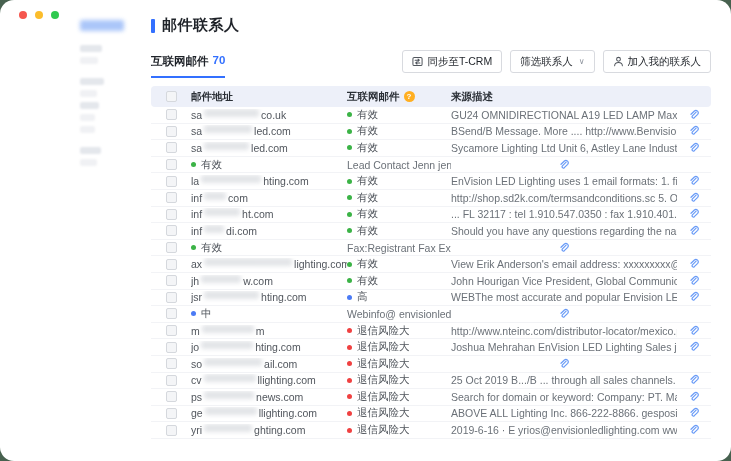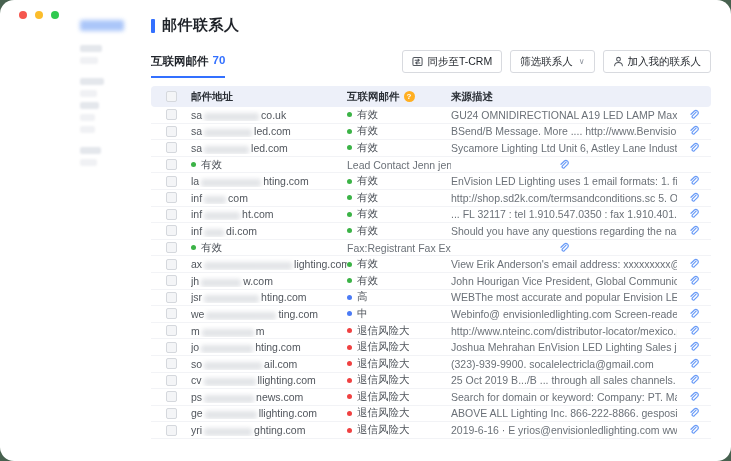--- a/index.html
+++ b/index.html
@@ -45,21 +45,21 @@
   .btn svg { display:block; }
   .chev { color:#8f959e; font-size:8px; margin-left:2px; }
 
   
   .table { margin-top:8px; font-size:10.5px; }
   .trow { display:grid; grid-template-columns:40px 156px 104px 1fr 34px; align-items:center; }
   .thead { background:#edf0f9; height:21px; font-weight:bold; color:#2a2f36; border-radius:4px;text-align:right; }
   .tbody .trow { height:16.6px; border-bottom:1px solid #f2f3f6; }
   .cell-check { display:flex; justify-content:center; }
   .checkbox { width:11px; height:11px; border:1px solid #d5d8dd; border-radius:2px; background:#f4f5f7; cursor:pointer; }
-  .cell-email { display:flex; align-items:flex-end; color:#51565d; overflow:hidden; white-space:nowrap; }
+  .cell-email { display:flex; align-items:flex-start; color:#51565d; overflow:hidden; white-space:nowrap; }
   .blur-seg { display:inline-block; height:8px; border-radius:2px; background:#c6cad0; opacity:.5; filter:blur(2px); margin:0 2px; flex:0 0 auto; }
   .cell-status { display:flex; align-items:center; gap:5px; color:#51565d; }
   .sdot { width:5px; height:5px; border-radius:50%; flex:0 0 auto; }
   .cell-desc { color:#6b7178; white-space:nowrap; overflow:hidden; padding-right:8px; }
   .cell-link { display:flex; justify-content:center; }
   .cell-link svg { cursor:pointer; }
   .help-badge {
     width:11px; height:11px; border-radius:50%; background:#ffaf22; color:#fff;
     font-size:8px; font-weight:bold; display:inline-flex; align-items:center; justify-content:center;
     margin-left:4px; vertical-align:middle;
@@ -383,25 +383,20 @@
       <svg width="12" height="12" viewBox="0 0 12 12" fill="none" stroke="#699bf7" stroke-width="1.2" stroke-linecap="round" stroke-linejoin="round">
         <path d="M8.1 3.1 4.4 6.8a1.35 1.35 0 0 0 1.9 1.9l3.4-3.4a2.35 2.35 0 0 0-3.3-3.3L3 5.3"></path>
       </svg>
     </div>
   </div>
 
   <div class="trow">
     <div class="cell-check">
       <span class="checkbox"></span>
     </div>
-    <div class="cell-email">
-      <span class="em-pre">we</span>
-      <span class="blur-seg" style="width: 70px;"></span>
-      <span class="em-suf">ting.com</span>
-    </div>
     <div class="cell-status">
       <span class="sdot" style="background: rgb(75, 123, 245);"></span>
       <span class="stxt">中</span>
     </div>
     <div class="cell-desc">Webinfo@ envisionledlighting.com Screen-reader and keyboard navigation Our website implements the ARIA attribute...</div>
     <div class="cell-link">
       <svg width="12" height="12" viewBox="0 0 12 12" fill="none" stroke="#699bf7" stroke-width="1.2" stroke-linecap="round" stroke-linejoin="round">
         <path d="M8.1 3.1 4.4 6.8a1.35 1.35 0 0 0 1.9 1.9l3.4-3.4a2.35 2.35 0 0 0-3.3-3.3L3 5.3"></path>
       </svg>
     </div>
@@ -455,21 +450,20 @@
     </div>
     <div class="cell-email">
       <span class="em-pre">so</span>
       <span class="blur-seg" style="width: 58px;"></span>
       <span class="em-suf">ail.com</span>
     </div>
     <div class="cell-status">
       <span class="sdot" style="background: rgb(240, 65, 65);"></span>
       <span class="stxt">退信风险大</span>
     </div>
-    <div class="cell-desc">(323)-939-9900. socalelectricla@gmail.com</div>
     <div class="cell-link">
       <svg width="12" height="12" viewBox="0 0 12 12" fill="none" stroke="#699bf7" stroke-width="1.2" stroke-linecap="round" stroke-linejoin="round">
         <path d="M8.1 3.1 4.4 6.8a1.35 1.35 0 0 0 1.9 1.9l3.4-3.4a2.35 2.35 0 0 0-3.3-3.3L3 5.3"></path>
       </svg>
     </div>
   </div>
 
   <div class="trow">
     <div class="cell-check">
       <span class="checkbox"></span>

